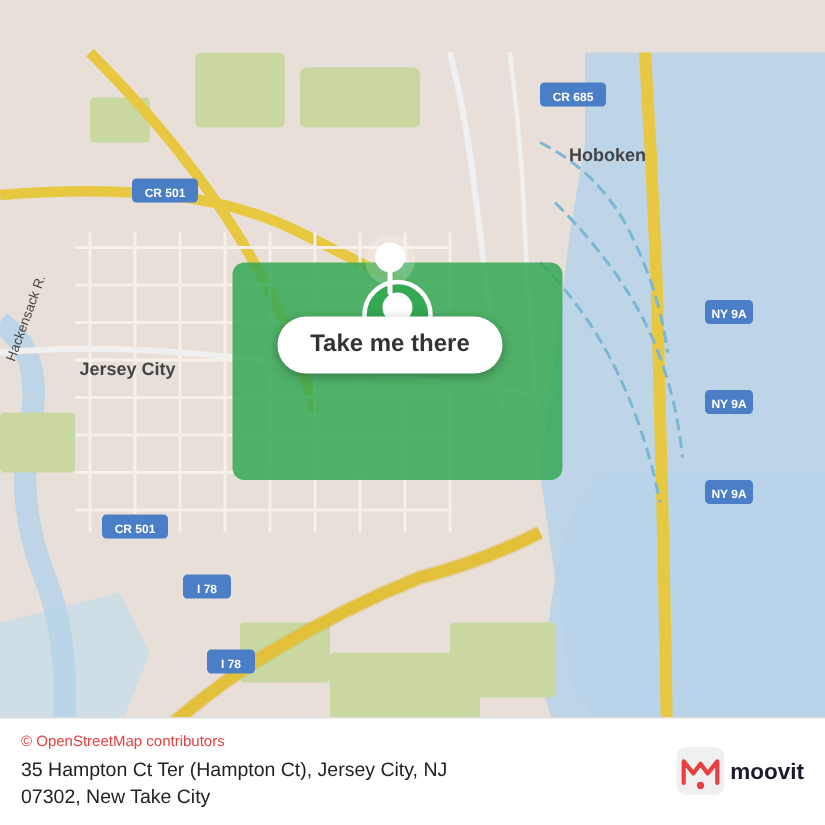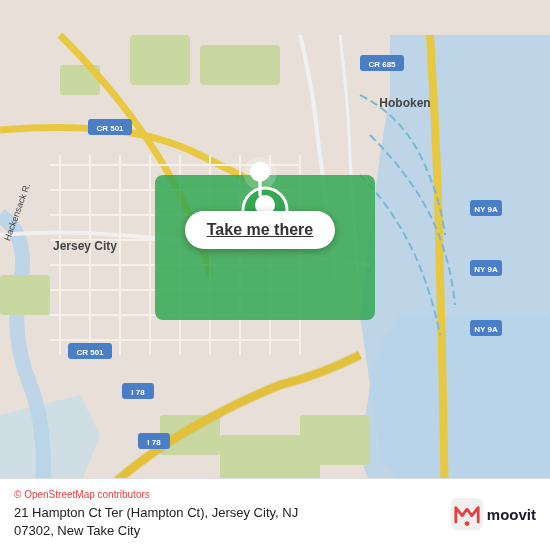--- a/index.html
+++ b/index.html
@@ -55,21 +55,20 @@
       background-color: #ffffff;
       color: #333333;
       border: none;
       border-radius: 24px;
       padding: 10px 22px;
       font-size: 16px;
       font-weight: 600;
       cursor: pointer;
       box-shadow: 0 2px 8px rgba(0,0,0,0.3);
       white-space: nowrap;
-      text-decoration: underline;
     }
 
     
     #bottom-bar {
       position: absolute;
       bottom: 0;
       left: 0;
       width: 550px;
       background: #ffffff;
       padding: 10px 14px 10px 14px;
@@ -226,21 +225,21 @@
   </div>
 
   <div id="bottom-bar">
     <div id="bottom-left">
       <div id="osm-credit">
         <span>©</span>
         <span style="color:#e84040; cursor:pointer;"> OpenStreetMap</span>
         <span> contributors</span>
       </div>
       <div id="address-text">
-        <span>21 Hampton Ct Ter (Hampton Ct), Jersey City, NJ</span><br>
+        <span>35 Hampton Ct Ter (Hampton Ct), Jersey City, NJ</span><br>
         <span>07302, New Take City</span>
       </div>
     </div>
     <div id="moovit-logo">
 
       <svg id="moovit-icon" viewBox="0 0 40 40" xmlns="http://www.w3.org/2000/svg">
         <rect width="40" height="40" rx="8" fill="#f0f0f0"></rect>
 
         <path d="M6,30 L6,12 L14,22 L20,14 L26,22 L34,12 L34,30" stroke="#e84040" stroke-width="3.5" fill="none" stroke-linejoin="round" stroke-linecap="round"></path>
 

